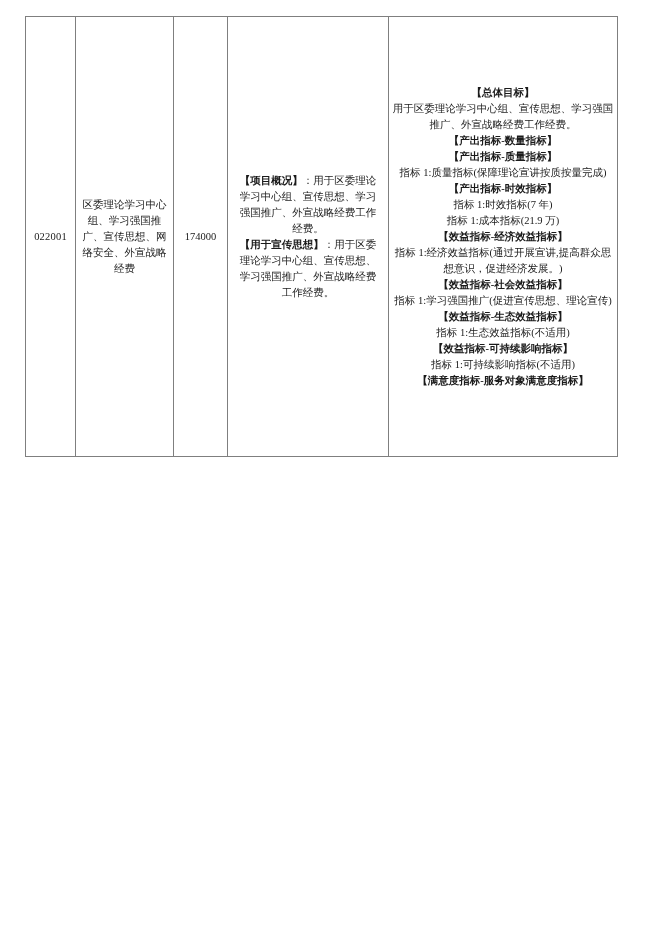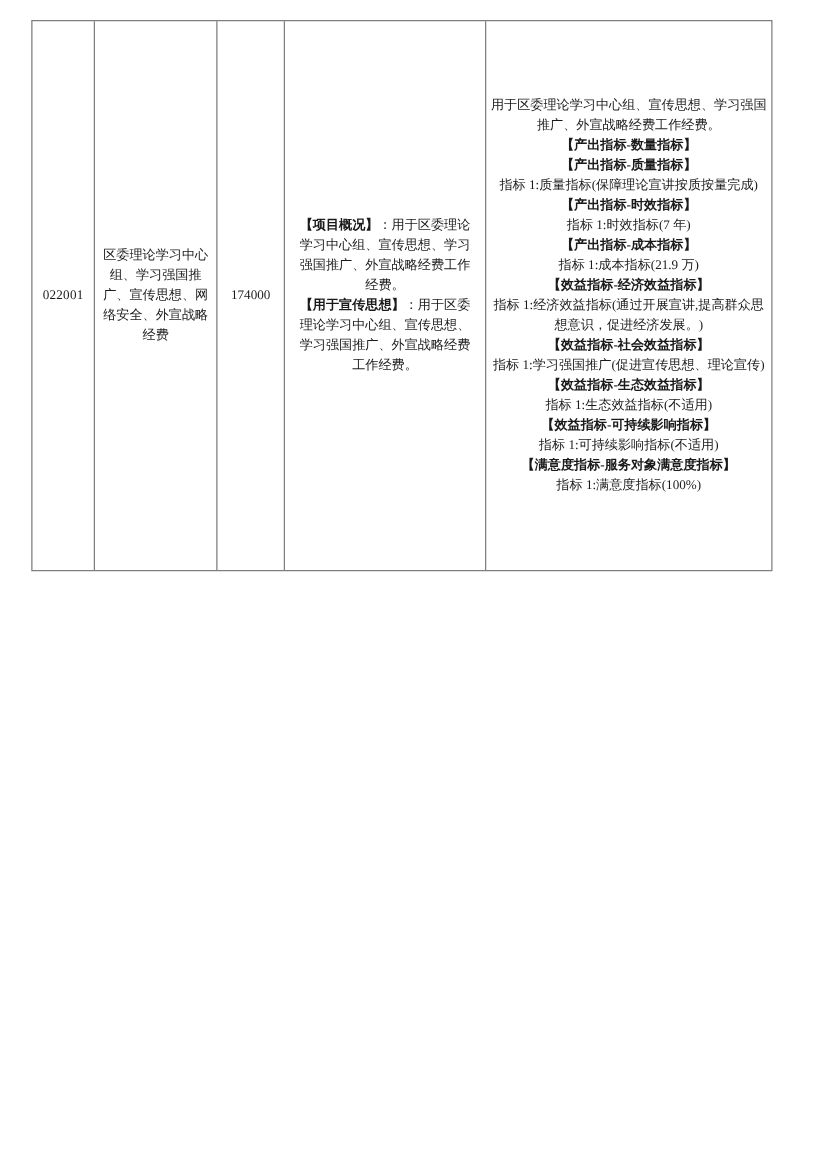--- a/index.html
+++ b/index.html
@@ -61,34 +61,33 @@
     <div class="cell col-amount">
       <span>174000</span>
     </div>
 
     <div class="cell col-overview">
         <div class="overview-section"><span class="section-label">【项目概况】</span><span class="section-text">：用于区委理论学习中心组、宣传思想、学习强国推广、外宣战略经费工作经费。</span></div>
         <div class="overview-section"><span class="section-label">【用于宣传思想】</span><span class="section-text">：用于区委理论学习中心组、宣传思想、学习强国推广、外宣战略经费工作经费。</span></div>
       </div>
 
     <div class="cell col-goals">
+        <div class="goal-line header"><span>【总体目标】</span></div>
         <div class="goal-line body"><span>用于区委理论学习中心组、宣传思想、学习强国推广、外宣战略经费工作经费。</span></div>
         <div class="goal-line header"><span>【产出指标-数量指标】</span></div>
         <div class="goal-line header"><span>【产出指标-质量指标】</span></div>
         <div class="goal-line body"><span>指标 1:质量指标(保障理论宣讲按质按量完成)</span></div>
         <div class="goal-line header"><span>【产出指标-时效指标】</span></div>
         <div class="goal-line body"><span>指标 1:时效指标(7 年)</span></div>
-        <div class="goal-line header"><span>【产出指标-成本指标】</span></div>
         <div class="goal-line body"><span>指标 1:成本指标(21.9 万)</span></div>
         <div class="goal-line header"><span>【效益指标-经济效益指标】</span></div>
         <div class="goal-line body"><span>指标 1:经济效益指标(通过开展宣讲,提高群众思想意识，促进经济发展。)</span></div>
         <div class="goal-line header"><span>【效益指标-社会效益指标】</span></div>
         <div class="goal-line body"><span>指标 1:学习强国推广(促进宣传思想、理论宣传)</span></div>
         <div class="goal-line header"><span>【效益指标-生态效益指标】</span></div>
         <div class="goal-line body"><span>指标 1:生态效益指标(不适用)</span></div>
         <div class="goal-line header"><span>【效益指标-可持续影响指标】</span></div>
         <div class="goal-line body"><span>指标 1:可持续影响指标(不适用)</span></div>
         <div class="goal-line header"><span>【满意度指标-服务对象满意度指标】</span></div>
-        <div class="goal-line body"><span>指标 1:满意度指标(100%)</span></div>
       </div>
 
   </div>
 </div>
 
 </body></html>

